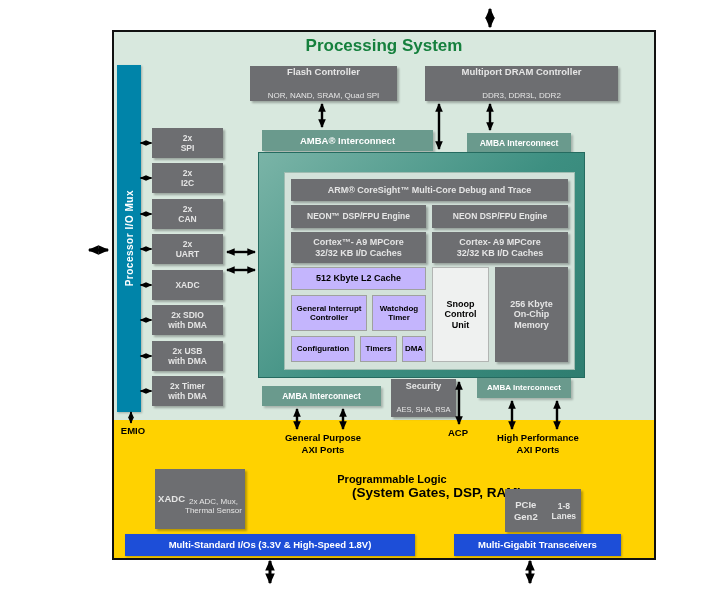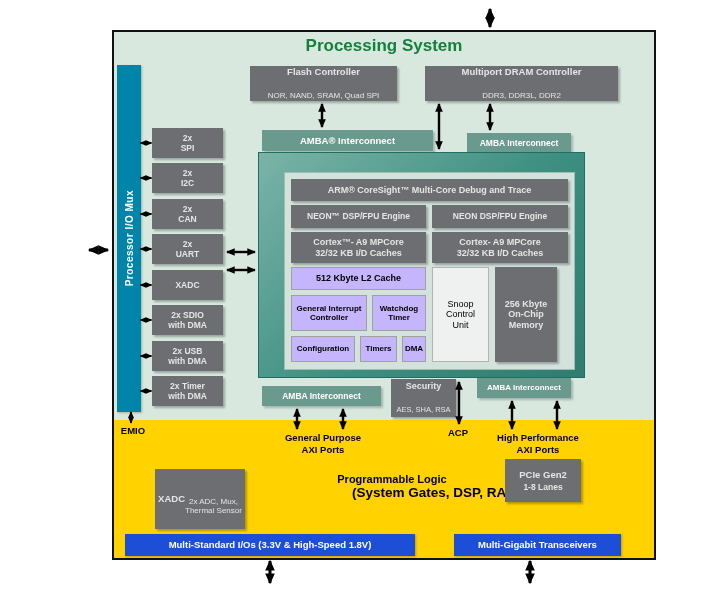--- a/index.html
+++ b/index.html
@@ -4,21 +4,21 @@
 <style>
   * { margin:0; padding:0; box-sizing:border-box; }
   body { font-family:"Liberation Sans", sans-serif; background:#fff; }
   .canvas { position:relative; width:707px; height:591px; background:#fff; overflow:hidden; }
   .main-box { position:absolute; left:112px; top:30px; width:544px; height:530px; border:2px solid #111; }
   .ps-region { position:absolute; left:0; top:0; width:540px; height:388px; background:#d8e8de; }
   .pl-region { position:absolute; left:0; top:388px; width:540px; height:138px; background:#ffd200; }
   .box { position:absolute; display:flex; align-items:center; justify-content:center; text-align:center; line-height:1.18; }
   .dark { background:#6d6e71; color:#e5e5e5; font-weight:bold; box-shadow:1.5px 1.5px 2px rgba(0,0,0,0.28); }
   .light { background:#c4b5fd; color:#000; font-weight:bold; border:1px solid #9fa19f; }
-  .snoop { background:#eff1f0; color:#000; font-weight:normal; border:1px solid #b2b5b3; }
+  .snoop { background:#eff1f0; color:#000; font-weight:bold; border:1px solid #b2b5b3; }
   .amba { background:#6a9a8d; color:#fff; font-weight:bold; box-shadow:1.5px 1.5px 2px rgba(0,0,0,0.22); }
   .teal { background:#1d4ed8; color:#fff; font-weight:bold; box-shadow:1px 1px 2px rgba(0,0,0,0.25); }
   .apu-frame { position:absolute; left:258px; top:152px; width:327px; height:226px;
                background:linear-gradient(135deg,#7ab4a7 0%,#3d8f81 55%,#2e7d70 100%);
                border:1px solid #256b60; }
   .apu-panel { position:absolute; left:284px; top:172px; width:291px; height:198px;
                background:#d3e2da; border:1px solid #9fbdb2; }
   .io-mux { position:absolute; left:117px; top:65px; width:24px; height:347px; background:#0084a9;
             display:flex; align-items:center; justify-content:center; box-shadow:1px 1px 2px rgba(0,0,0,0.25); }
   .io-mux span { writing-mode:vertical-rl; transform:rotate(180deg); color:#fff; font-weight:bold;
@@ -88,21 +88,21 @@
   <div class="box dark fs85" style="left:432px;top:205px;width:136px;height:23px">NEON DSP/FPU Engine</div>
   <div class="box dark fs9 preline" style="left:291px;top:232px;width:135px;height:31px">Cortex™- A9 MPCore
 32/32 KB I/D Caches</div>
   <div class="box dark fs9 preline" style="left:432px;top:232px;width:136px;height:31px">Cortex- A9 MPCore
 32/32 KB I/D Caches</div>
 
   <div class="box light fs9" style="left:291px;top:267px;width:135px;height:23px">512 Kbyte L2 Cache</div>
   <div class="box snoop fs9 preline" style="left:432px;top:267px;width:57px;height:95px">Snoop
 Control
 Unit</div>
-  <div class="box dark fs9 preline" style="left:495px;top:267px;width:62px;height:95px">256 Kbyte
+  <div class="box dark fs9 preline" style="left:495px;top:267px;width:73px;height:95px">256 Kbyte
 On-Chip
 Memory</div>
 
   <div class="box light fs8 preline" style="left:372px;top:295px;width:54px;height:36px">Watchdog
 Timer</div>
   <div class="box light fs8 preline" style="left:291px;top:295px;width:76px;height:36px">General Interrupt
 Controller</div>
   <div class="box light fs8" style="left:291px;top:336px;width:64px;height:26px">Configuration</div>
   <div class="box light fs8" style="left:360px;top:336px;width:37px;height:26px">Timers</div>
   <div class="box light fs8" style="left:402px;top:336px;width:24px;height:26px">DMA</div>
@@ -124,21 +124,21 @@
   <div class="pl-title">
     <div class="l1">Programmable Logic</div>
     <div class="l2">(System Gates, DSP, RAM)</div>
   </div>
 
   <div class="box dark" style="left:155px;top:469px;width:90px;height:60px;flex-direction:row">
     <div class="t1">XADC</div>
     <div class="t2 preline">2x ADC, Mux,
 Thermal Sensor</div>
   </div>
-  <div class="box dark" style="left:505px;top:459px;width:76px;height:43px;flex-direction:column">
+  <div class="box dark" style="left:505px;top:489px;width:76px;height:43px;">
     <div class="t1">PCIe Gen2</div>
     <div class="t2b">1-8 Lanes</div>
   </div>
 
   <div class="box teal fs95" style="left:125px;top:534px;width:290px;height:22px">Multi-Standard I/Os (3.3V &amp; High-Speed 1.8V)</div>
   <div class="box teal fs95" style="left:454px;top:534px;width:167px;height:22px">Multi-Gigabit Transceivers</div>
 
   <svg class="arrows" width="707" height="591" viewBox="0 0 707 591">
     <defs>
       <marker id="ah" viewBox="0 0 10 10" refX="8" refY="5" markerWidth="4" markerHeight="4" orient="auto-start-reverse">

